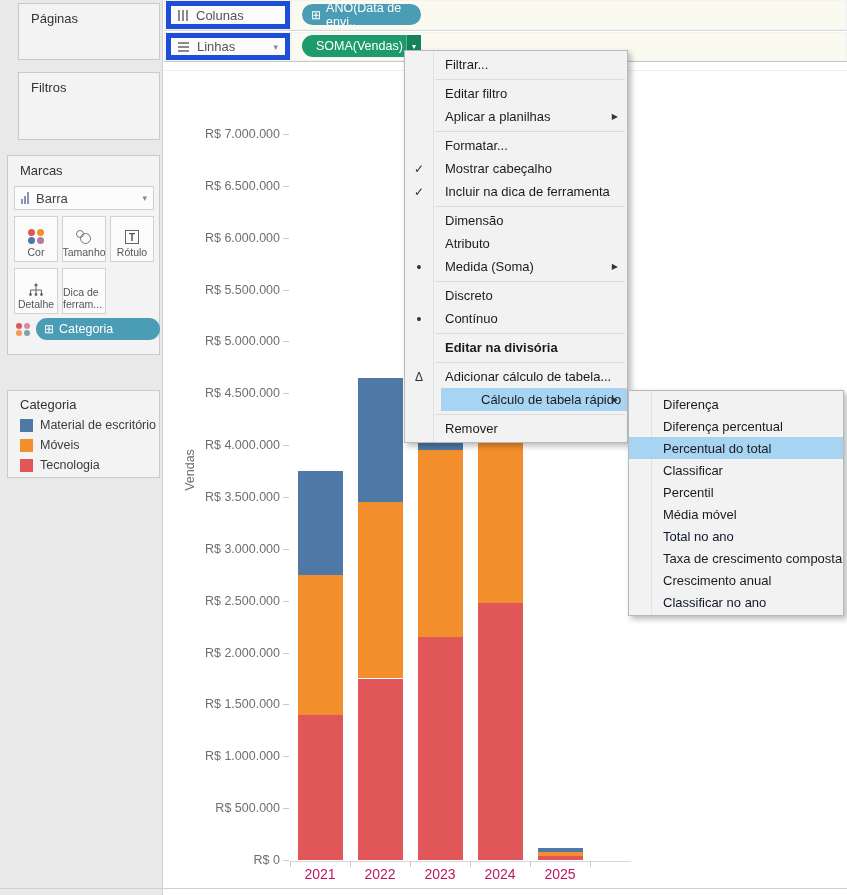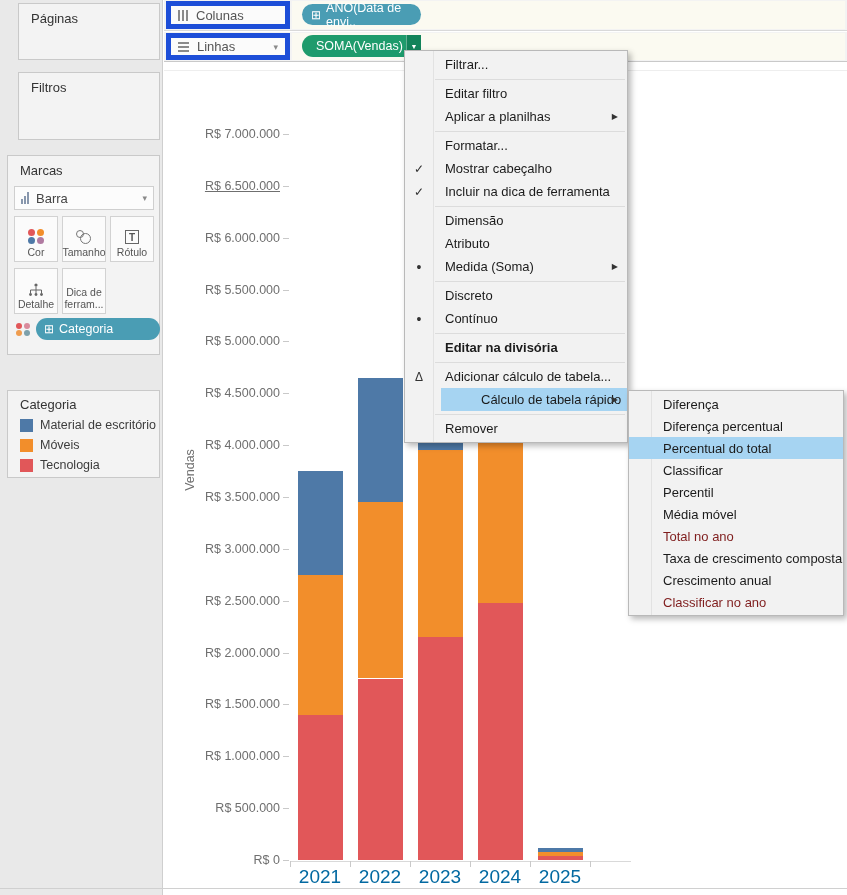--- a/index.html
+++ b/index.html
@@ -11,21 +11,21 @@
   .card { position:absolute; background:#f3f3f3; border:1px solid #c9c9c9; }
   .card-title { font-size:13px; color:#333; padding:7px 0 0 12px; }
 
   .barra-select { position:absolute; left:6px; top:30px; width:140px; height:24px; background:#fcfcfc; border:1px solid #cfcfcf; display:flex; align-items:center; padding:0 6px; }
   .barra-select .lbl { font-size:13px; color:#444; margin-left:7px; flex:1; }
   .caret { color:#8a8a8a; font-size:9px; }
   .mini-bars { display:flex; align-items:flex-end; gap:1px; height:12px; }
   .mini-bars i { width:2px; background:#8897ad; display:block; }
 
   .mark-btn { position:absolute; width:44px; height:46px; background:#fbfbfb; border:1px solid #d2d2d2; display:flex; flex-direction:column; align-items:center; justify-content:flex-end; padding-bottom:3px; }
-  .mark-btn .blabel { font-size:10.5px; color:#555; line-height:11px; text-align:center; }
+  .mark-btn .blabel { font-size:10.5px; color:#555; line-height:11px; }
   .dots4 { display:grid; grid-template-columns:8px 8px; grid-gap:1px; margin-bottom:3px; }
   .dots4 i { width:7px; height:7px; border-radius:50%; display:block; }
   .size-icon { position:relative; width:16px; height:14px; margin-bottom:3px; }
   .size-icon i { position:absolute; border:1.5px solid #777; border-radius:50%; }
   .size-icon .c1 { width:8px; height:8px; left:0; top:0; }
   .size-icon .c2 { width:11px; height:11px; left:4px; top:3px; background:#fbfbfb; }
   .label-icon { width:14px; height:14px; border:1.5px solid #666; color:#555; font-size:10px; font-weight:bold; display:flex; align-items:center; justify-content:center; margin-bottom:3px; }
   .detail-icon { margin-bottom:2px; }
 
   .small-dots { display:grid; grid-template-columns:7px 7px; grid-gap:1px; }
@@ -53,31 +53,31 @@
   
   .worksheet { position:absolute; left:164px; top:63px; width:683px; height:826px; background:#fff; }
   .ws-bottom-border { position:absolute; left:0; top:888px; width:847px; border-top:1px solid #d0d0d0; }
   .ws-inner-line { position:absolute; left:164px; top:70px; width:683px; border-top:1px solid #eeeeee; }
   .ytick-label { position:absolute; width:110px; text-align:right; font-size:12.5px; color:#6f6f6f; transform:translateY(-50%); }
   .ytick-mark { position:absolute; width:6px; border-top:1px solid #c9c9c9; }
   .xtick-mark { position:absolute; height:6px; border-left:1px solid #c9c9c9; }
   .axis-title { position:absolute; font-size:12.5px; color:#6f6f6f; transform:rotate(-90deg); transform-origin:center; }
   .baseline { position:absolute; border-top:1px solid #d9d9d9; }
   .bar-seg { position:absolute; }
-  .xcat-label { position:absolute; font-size:19px; color:#0369a1; text-align:center; transform:translateX(-50%); }
+  .xcat-label { position:absolute; font-size:14px; color:#be185d; text-align:center; transform:translateX(-50%); }
 
   
   .menu { position:absolute; background:#f2f2f2; border:1px solid #b9b9b9; box-shadow:3px 3px 6px rgba(0,0,0,.28); padding:2px 0; z-index:20; }
   .menu .gutter-line { position:absolute; top:0; bottom:0; width:1px; background:#e2e2e2; }
   .menu-item { position:relative; display:flex; align-items:center; font-size:13px; color:#1b1b1b; cursor:default; }
   .menu-item .glyph { position:absolute; text-align:center; color:#333; }
   .menu-item .mlabel { flex:1; }
   .menu-item .arrow { position:absolute; right:9px; font-size:8px; color:#333; }
   .menu-item.bold .mlabel { font-weight:bold; }
-  .menu-item.disabled { color:#7f1d1d; }
+  .menu-item.disabled { color:#0f172a; }
   .menu-item.highlight { background:#a6d4f2; z-index:2; }
   .menu-sep { height:1px; background:#dcdcdc; margin:2.5px 2px 2.5px 30px; }
 </style>
 </head>
 <body>
 
 <div id="app">
 
   <div class="left-panel"></div>
 
@@ -220,21 +220,21 @@
       <div class="ytick-label" style="left: 170px; top: 445.143px;">R$ 4.000.000</div>
       <div class="ytick-mark" style="left: 283px; top: 445.143px;"></div>
       <div class="ytick-label" style="left: 170px; top: 393.286px;">R$ 4.500.000</div>
       <div class="ytick-mark" style="left: 283px; top: 393.286px;"></div>
       <div class="ytick-label" style="left: 170px; top: 341.429px;">R$ 5.000.000</div>
       <div class="ytick-mark" style="left: 283px; top: 341.429px;"></div>
       <div class="ytick-label" style="left: 170px; top: 289.571px;">R$ 5.500.000</div>
       <div class="ytick-mark" style="left: 283px; top: 289.571px;"></div>
       <div class="ytick-label" style="left: 170px; top: 237.714px;">R$ 6.000.000</div>
       <div class="ytick-mark" style="left: 283px; top: 237.714px;"></div>
-      <div class="ytick-label" style="left: 170px; top: 185.857px; text-decoration: underline;">R$ 6.500.000</div>
+      <div class="ytick-label" style="left: 170px; top: 185.857px;">R$ 6.500.000</div>
       <div class="ytick-mark" style="left: 283px; top: 185.857px;"></div>
       <div class="ytick-label" style="left: 170px; top: 134px;">R$ 7.000.000</div>
       <div class="ytick-mark" style="left: 283px; top: 134px;"></div>
       <div class="axis-title" style="left: 160px; top: 463px; width: 60px; text-align: center;">Vendas</div>
       <div class="baseline" style="left: 290px; top: 861px; width: 341px;"></div>
       <div class="xtick-mark" style="left: 290px; top: 861px;"></div>
       <div class="xtick-mark" style="left: 350px; top: 861px;"></div>
       <div class="xtick-mark" style="left: 410px; top: 861px;"></div>
       <div class="xtick-mark" style="left: 470px; top: 861px;"></div>
       <div class="xtick-mark" style="left: 530px; top: 861px;"></div>

